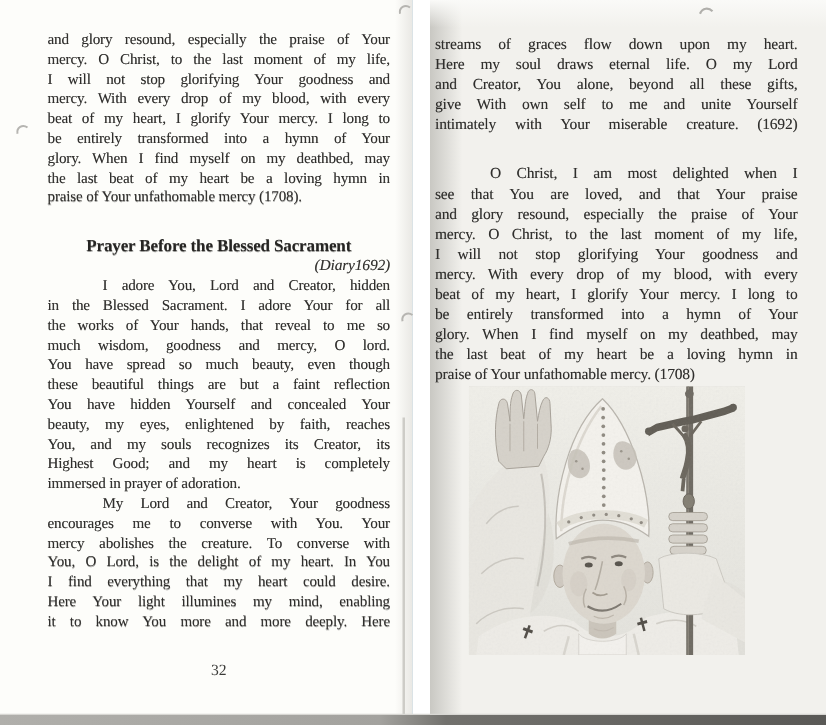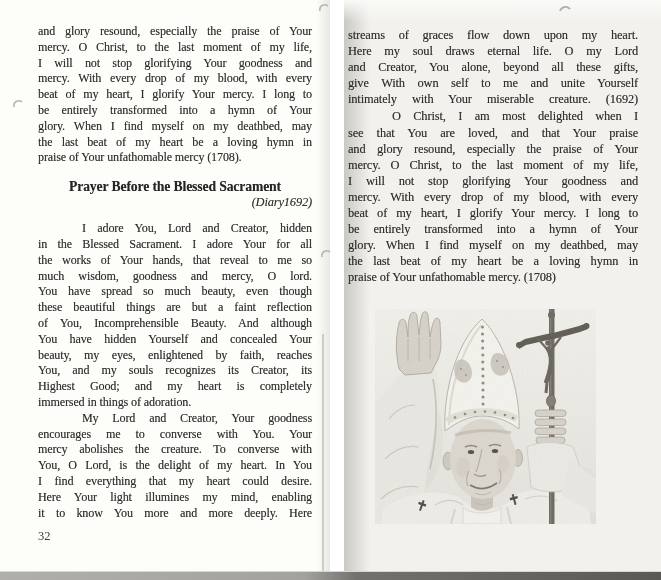--- a/index.html
+++ b/index.html
@@ -14,29 +14,29 @@
   .page-right::before{content:"";position:absolute;left:0;top:0;width:26px;height:100%;
         background:linear-gradient(90deg,#c9c8c3,rgba(242,241,237,0));}
   .page-right::after{content:"";position:absolute;right:0;top:0;width:18px;height:100%;
         background:linear-gradient(270deg,#fafaf8,rgba(242,241,237,0));}
   .rp-top{position:absolute;left:0;top:0;width:100%;height:22px;
         background:linear-gradient(180deg,#fafaf8,rgba(242,241,237,0));}
   .text-col{position:absolute;color:#2f2e2c;letter-spacing:-0.1px;
         text-shadow:0.2px 0.2px 0.45px rgba(47,46,44,0.45);}
   .left-col{left:38px;top:24px;width:274px;font-size:12px;line-height:15.8px;}
   .right-col{left:4px;top:27px;width:290px;font-size:12.3px;line-height:16.1px;}
-  .right-col .para + .para{margin-top:1px;}
+  .right-col .para + .para{margin-top:23px;}
   .line{text-align:justify;text-align-last:justify;}
   .line.last{text-align-last:left;}
   .line.indent{text-indent:44px;}
   .heading{font-weight:bold;text-align:center;font-size:13.6px;line-height:17px;
-        margin-top:12px;color:#262523;}
+        margin-top:22px;color:#262523;}
   .subheading{font-style:italic;text-align:right;font-size:12.3px;line-height:15px;color:#33322f;}
-  .left-col .heading + .subheading + .para{margin-top:11px;}
-  .pageno{position:absolute;text-align:left;font-size:12.5px;color:#3a3a37;}
+  .left-col .heading + .subheading + .para{margin-top:1px;}
+  .pageno{position:absolute;text-align:center;font-size:12.5px;color:#3a3a37;}
   .pageno-left{left:38px;width:274px;top:529px;}
   .pageno-right{left:31px;width:221px;top:533px;}
   .photo{position:absolute;left:31px;top:309px;width:221px;height:215px;
         box-shadow:inset 0 0 10px rgba(120,118,110,0.18);}
   .photo svg{display:block;}
   .crease{position:absolute;left:322px;top:334px;width:2px;height:240px;background:#cdccc7;z-index:3;}
   .bottom-edge{position:absolute;left:0;top:571px;width:661px;height:9px;z-index:4;
         background:linear-gradient(90deg,#b0afab 0%,#a3a29e 46%,#72716d 54%,#5a5956 100%);
         border-top:1px solid #d8d7d3;}
   .curl{position:absolute;z-index:5;}
@@ -61,26 +61,25 @@
         </div>
         <div class="heading">Prayer Before the Blessed Sacrament</div>
         <div class="subheading">(Diary1692)</div>
         <div class="para">
           <div class="line indent">I adore You, Lord and Creator, hidden</div>
           <div class="line">in the Blessed Sacrament. I adore Your for all</div>
           <div class="line">the works of Your hands, that reveal to me so</div>
           <div class="line">much wisdom, goodness and mercy, O lord.</div>
           <div class="line">You have spread so much beauty, even though</div>
           <div class="line">these beautiful things are but a faint reflection</div>
-          <div class="line">of You, Incomprehensible Beauty. And although</div>
           <div class="line">You have hidden Yourself and concealed Your</div>
           <div class="line">beauty, my eyes,  enlightened by faith, reaches</div>
           <div class="line">You, and my souls recognizes its Creator, its</div>
           <div class="line">Highest Good; and my heart is  completely</div>
-          <div class="line last">immersed in things of adoration.</div>
+          <div class="line last">immersed in prayer of adoration.</div>
         </div>
         <div class="para">
           <div class="line indent">My Lord and Creator, Your  goodness</div>
           <div class="line">encourages me to converse with You. Your</div>
           <div class="line">mercy abolishes the creature. To converse with</div>
           <div class="line">You, O Lord, is the delight of my heart. In  You</div>
           <div class="line">I find everything that my heart could desire.</div>
           <div class="line">Here Your light illumines my mind, enabling</div>
           <div class="line">it to know You more and more deeply. Here</div>
         </div>

